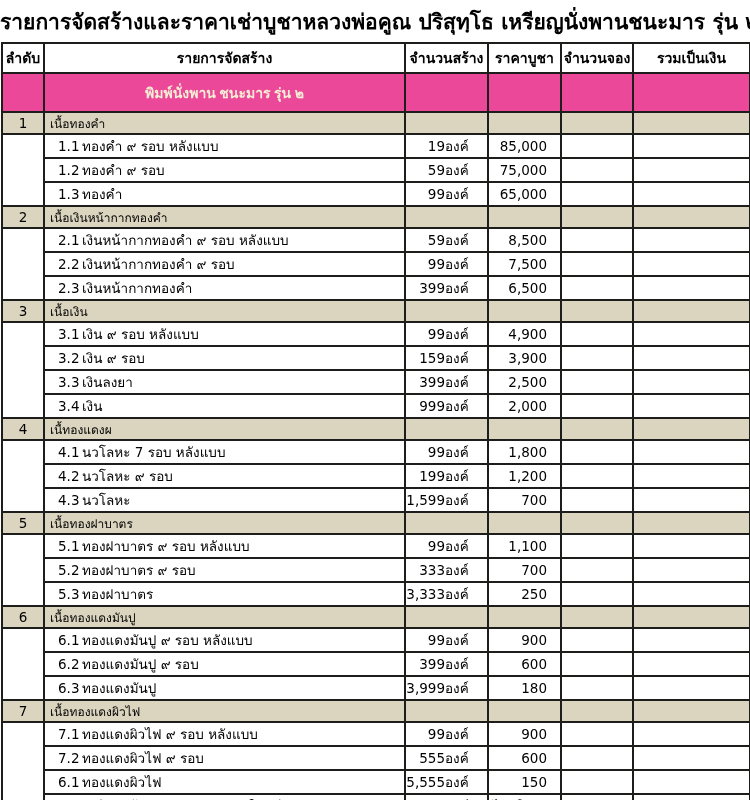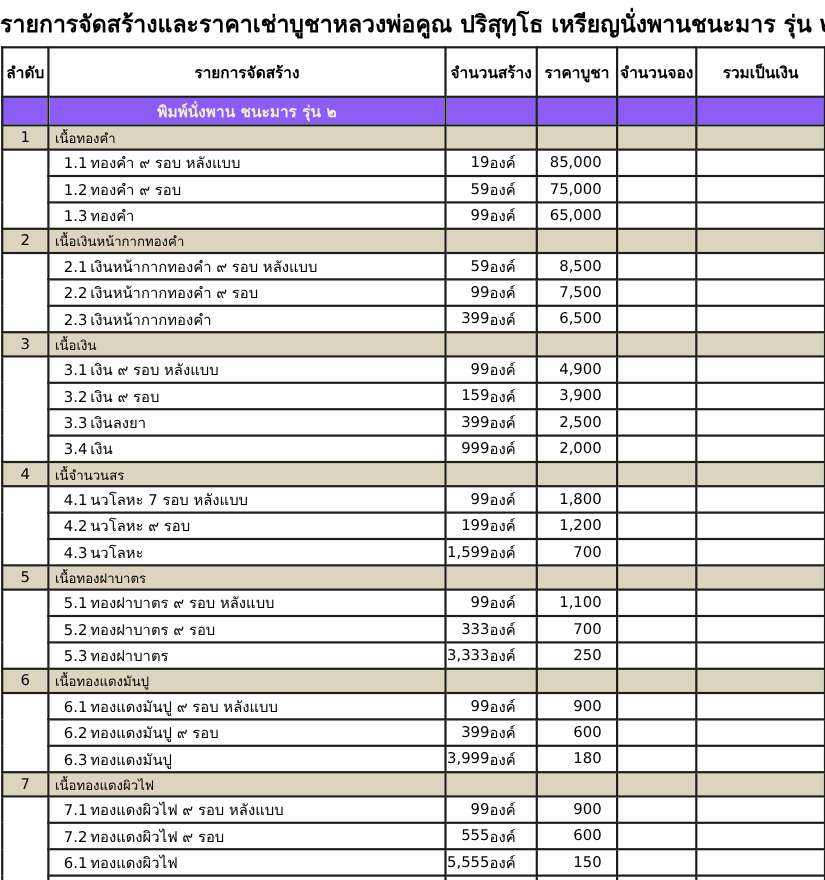--- a/index.html
+++ b/index.html
@@ -31,30 +31,31 @@
     table-layout: fixed;
   }
   table.price-table td, table.price-table th {
     border: 2px solid #1d1d1b;
     font-size: 13.5px;
     color: #000000;
     overflow: hidden;
     white-space: nowrap;
   }
   tr.header-row th {
-    height: 45px;
+    height: 30px;
     background: #ffffff;
     font-weight: bold;
     font-size: 14px;
     text-align: center;
     vertical-align: middle;
   }
   tr.band-row td {
-    height: 26px;
-    background: #8b5cf6;
+    height: 39px;
+    background: #ec4899;
+    font-family: Liberation Serif, serif;
   }
   tr.band-row td.band-label {
     color: #f4eed4;
     font-weight: bold;
     text-align: center;
     font-size: 14px;
   }
   tr.section-row td { height: 22px; background: #dbd5bf; }
   tr.section-row td.idx { text-align: center; }
   tr.section-row td.item { padding-left: 5px; font-size: 12px; }
@@ -253,21 +254,21 @@
               <span class="num">999</span>
               <span class="unit">องค์</span>
             </div>
           </td>
           <td class="price">2,000</td>
           <td></td>
           <td></td>
         </tr>
         <tr class="section-row">
           <td class="idx">4</td>
-          <td class="item">เนื้จำนวนสร</td>
+          <td class="item">เนื้ทองแดงผ</td>
           <td></td>
           <td></td>
           <td></td>
           <td></td>
         </tr>
         <tr class="item-row">
           <td class="idx-merged" rowspan="3"></td>
           <td class="item-sub"><span class="subnum">4.1</span><span class="sublabel">นวโลหะ 7 รอบ หลังแบบ</span></td>
           <td class="qty">
             <div class="qty-wrap">

